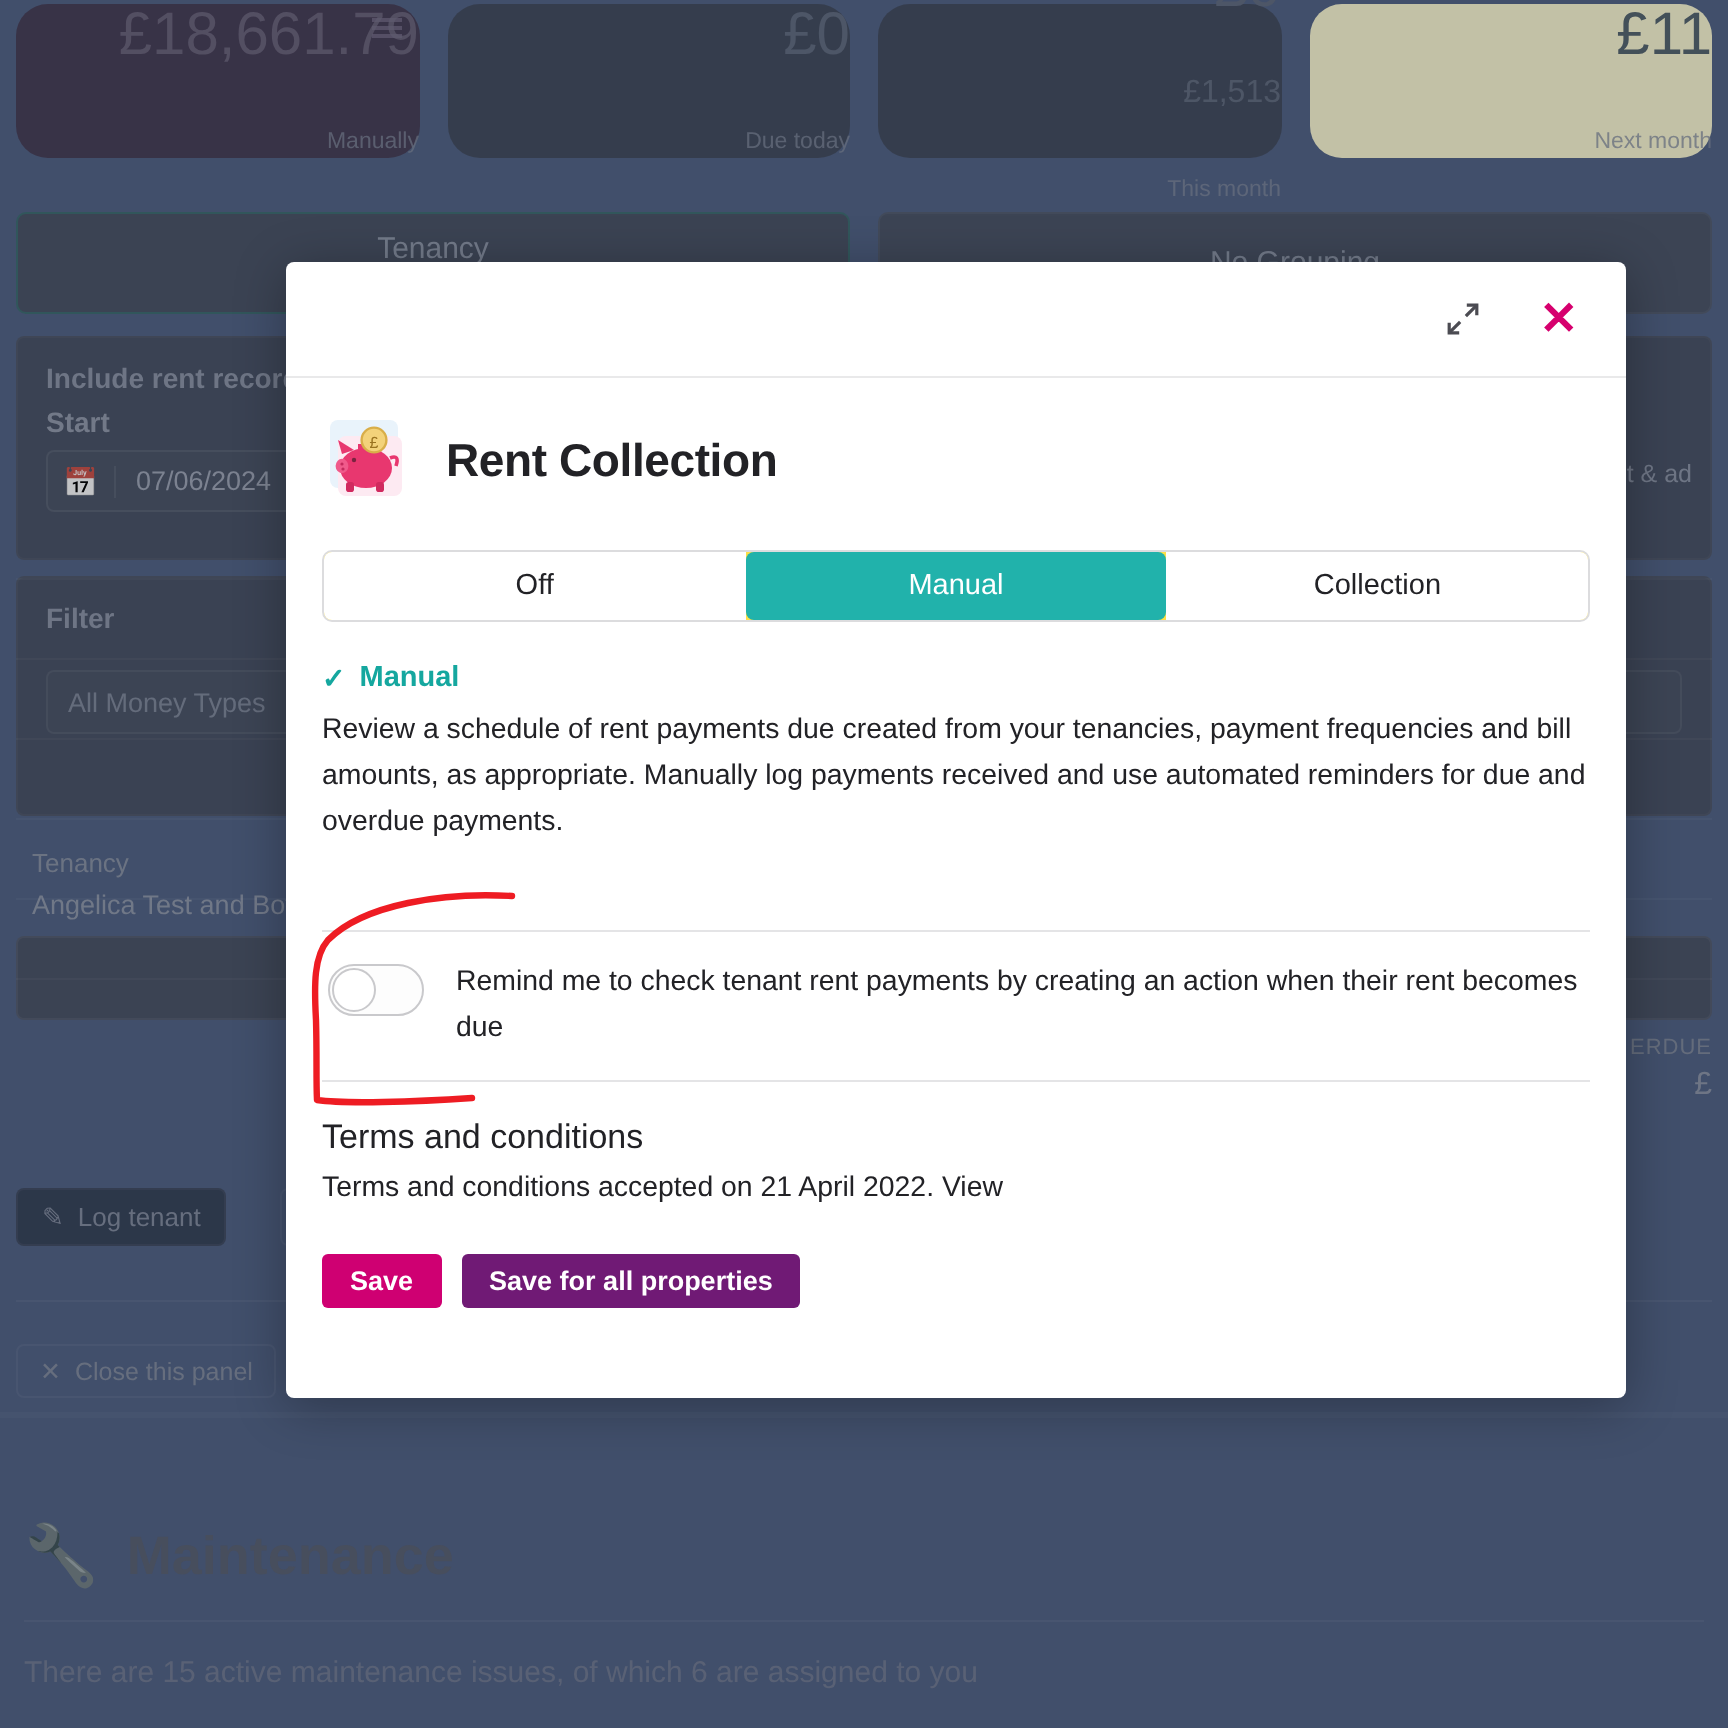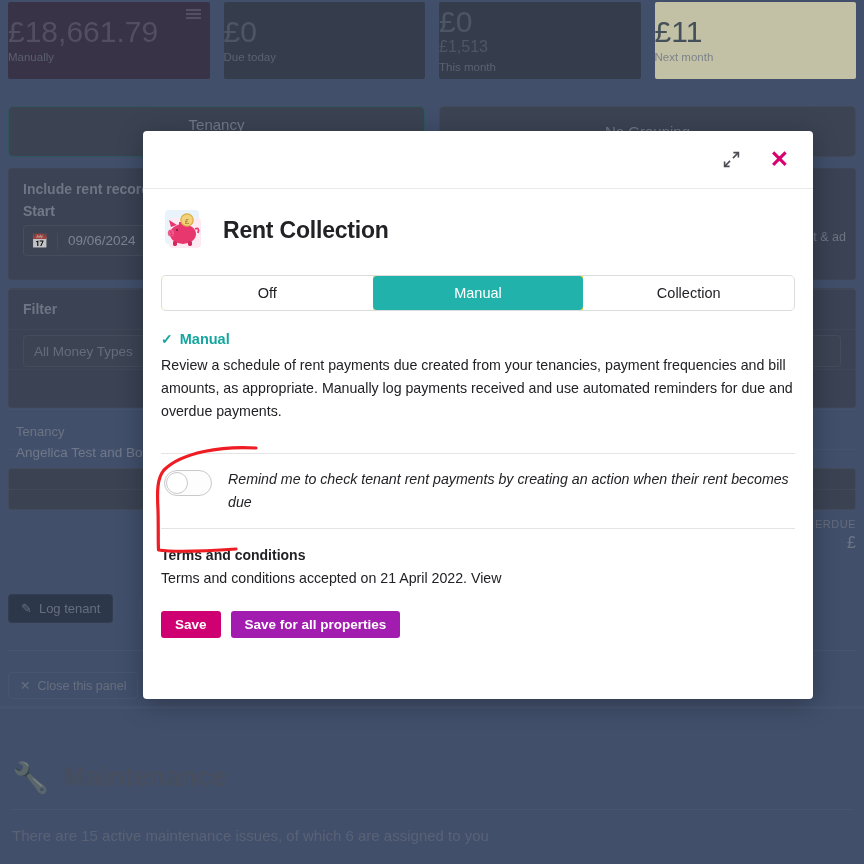--- a/index.html
+++ b/index.html
@@ -37,27 +37,28 @@
     position: absolute;
     top: 2px;
     left: 8px;
     right: 8px;
     display: flex;
     gap: 14px;
   }
   .card {
     flex: 1;
     height: 77px;
-    border-radius: 2px;
+    border-radius: 16px;
     position: relative;
     display: flex;
     flex-direction: column;
-    align-items: flex-start;
+    align-items: flex-end;
     justify-content: center;
     padding-bottom: 2px;
+    gap: 28px;
   }
   .card.overdue  { background: #473a5c; }
   .card.neutral  { background: #3d4a64; }
   .card.green    { background: #fef9c3; }
 
   .card .amount {
     font-size: 30px;
     color: #5c6a86;
     font-weight: 400;
     line-height: 1.05;
@@ -445,28 +446,27 @@
     font-weight: bold;
   }
   .mode-desc {
     margin-top: 7px;
     font-size: 14.2px;
     line-height: 1.62;
     color: #222226;
   }
 
   .toggle-section {
-    margin-top: 30px;
+    margin-top: 42px;
     border-top: 1px solid #e4e4e6;
     border-bottom: 1px solid #e4e4e6;
     padding: 14px 0 14px 3px;
     display: flex;
     align-items: flex-start;
     gap: 16px;
-    font-style: italic;
   }
   .switch {
     flex: none;
     width: 48px;
     height: 26px;
     border-radius: 13px;
     border: 1px solid #c9c9cc;
     background: #fdfdfd;
     position: relative;
     cursor: pointer;
@@ -483,22 +483,22 @@
     border: 1px solid #c9c9cc;
   }
   .toggle-label {
     font-size: 14.2px;
     line-height: 1.62;
     color: #222226;
   }
 
   .terms-title {
     margin-top: 18px;
-    font-size: 14px;
-    font-weight: bold;
+    font-size: 17px;
+    font-weight: normal;
     color: #222226;
   }
   .terms-text {
     margin-top: 7px;
     font-size: 14.2px;
     color: #222226;
   }
 
   .modal-actions {
     margin-top: 25px;
@@ -510,21 +510,21 @@
     border: none;
     border-radius: 3px;
     color: #fff;
     font-size: 13.5px;
     font-weight: bold;
     padding: 0 14px;
     cursor: pointer;
     font-family: "Liberation Sans", sans-serif;
   }
   .btn-save { background: #cf0072; }
-  .btn-save-all { background: #a21caf; }
+  .btn-save-all { background: #701a75; }
 
   
   .annotation {
     position: absolute;
     left: 152px;
     top: 444px;
     width: 115px;
     height: 116px;
     pointer-events: none;
     z-index: 40;
@@ -574,21 +574,21 @@
       </div>
     </div>
 
     <div class="panel" id="panel-records">
       <div class="panel-title">Include rent record</div>
       <div class="field-row">
         <div class="field">
           <div class="flabel">Start</div>
           <div class="date-input">
             <div class="cal">📅</div>
-            <div class="dval">09/06/2024</div>
+            <div class="dval">07/06/2024</div>
           </div>
         </div>
         <div class="field">
           <div class="flabel">En</div>
           <div class="date-input">
             <div class="cal">📅</div>
           </div>
         </div>
       </div>
     </div>

